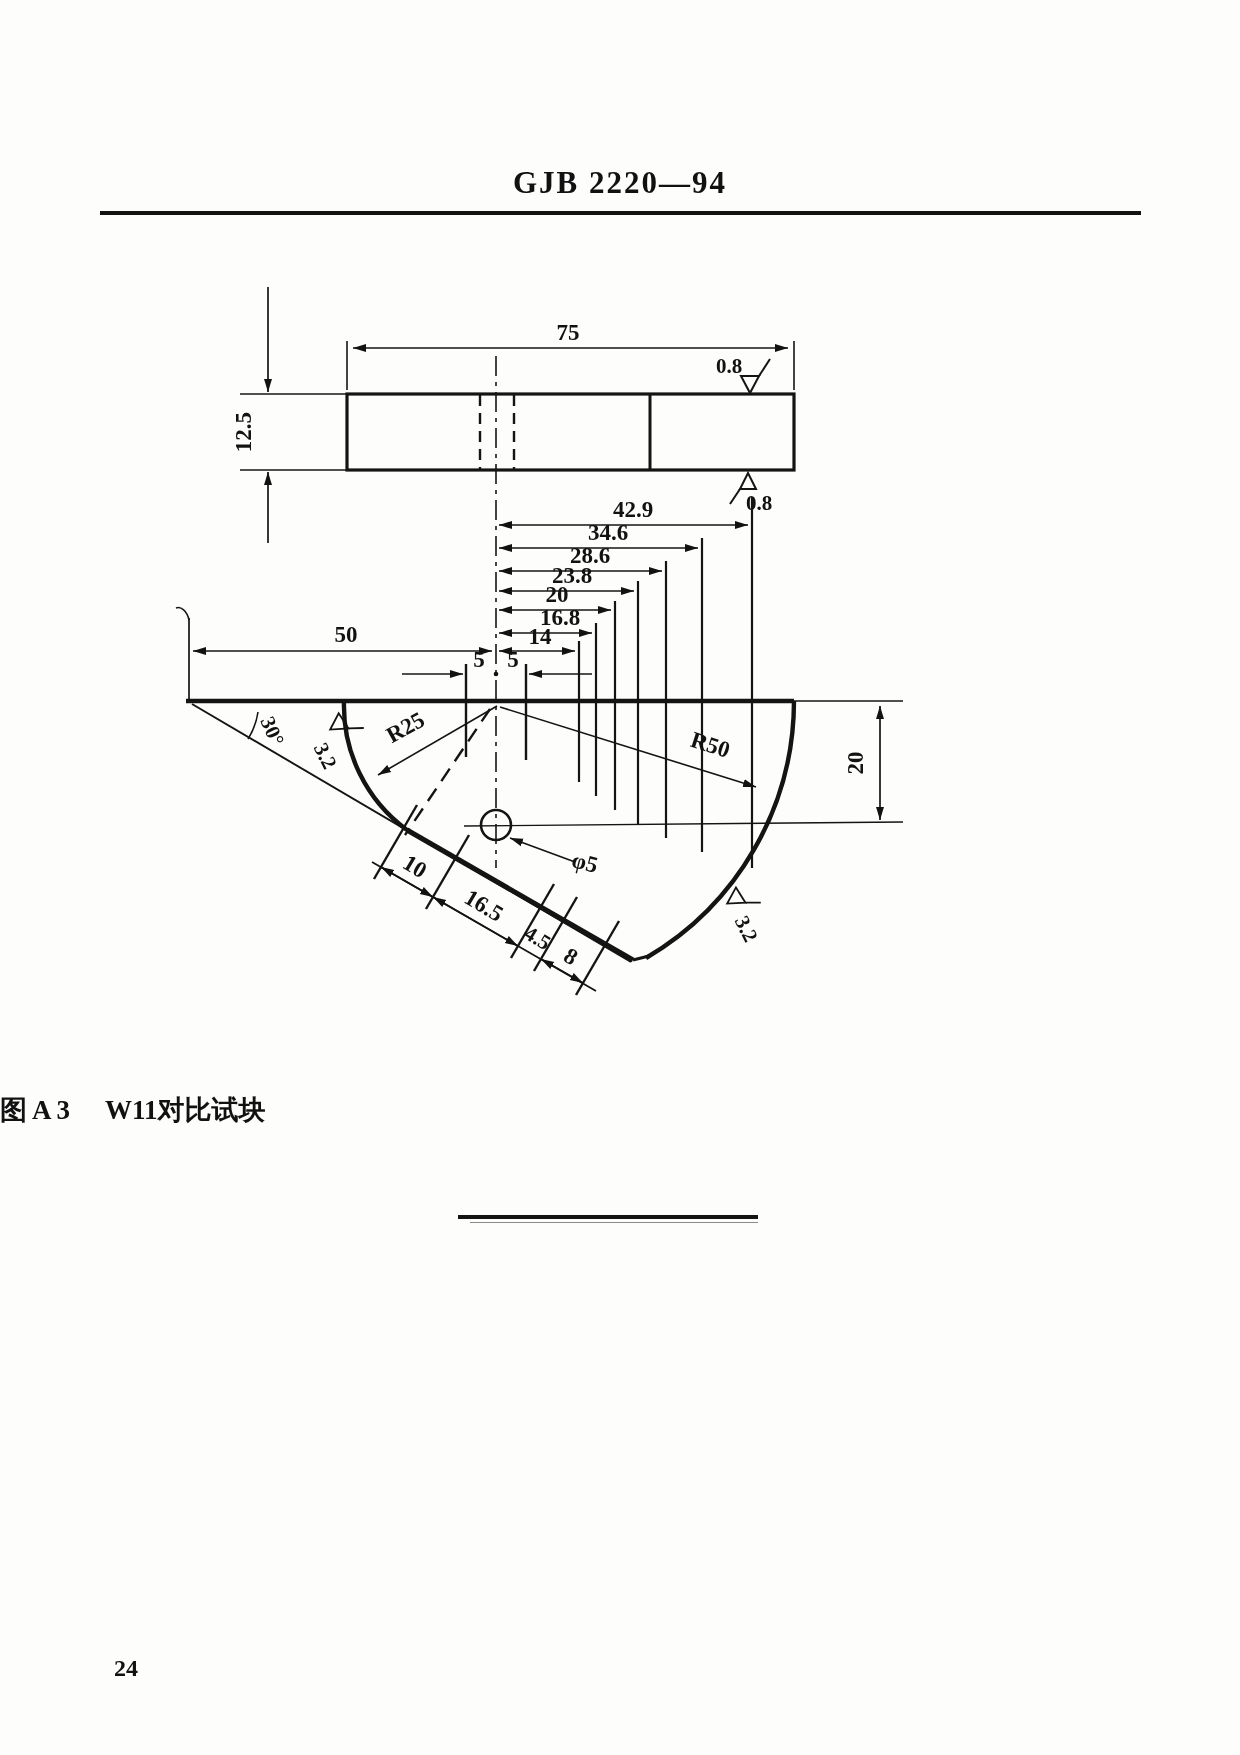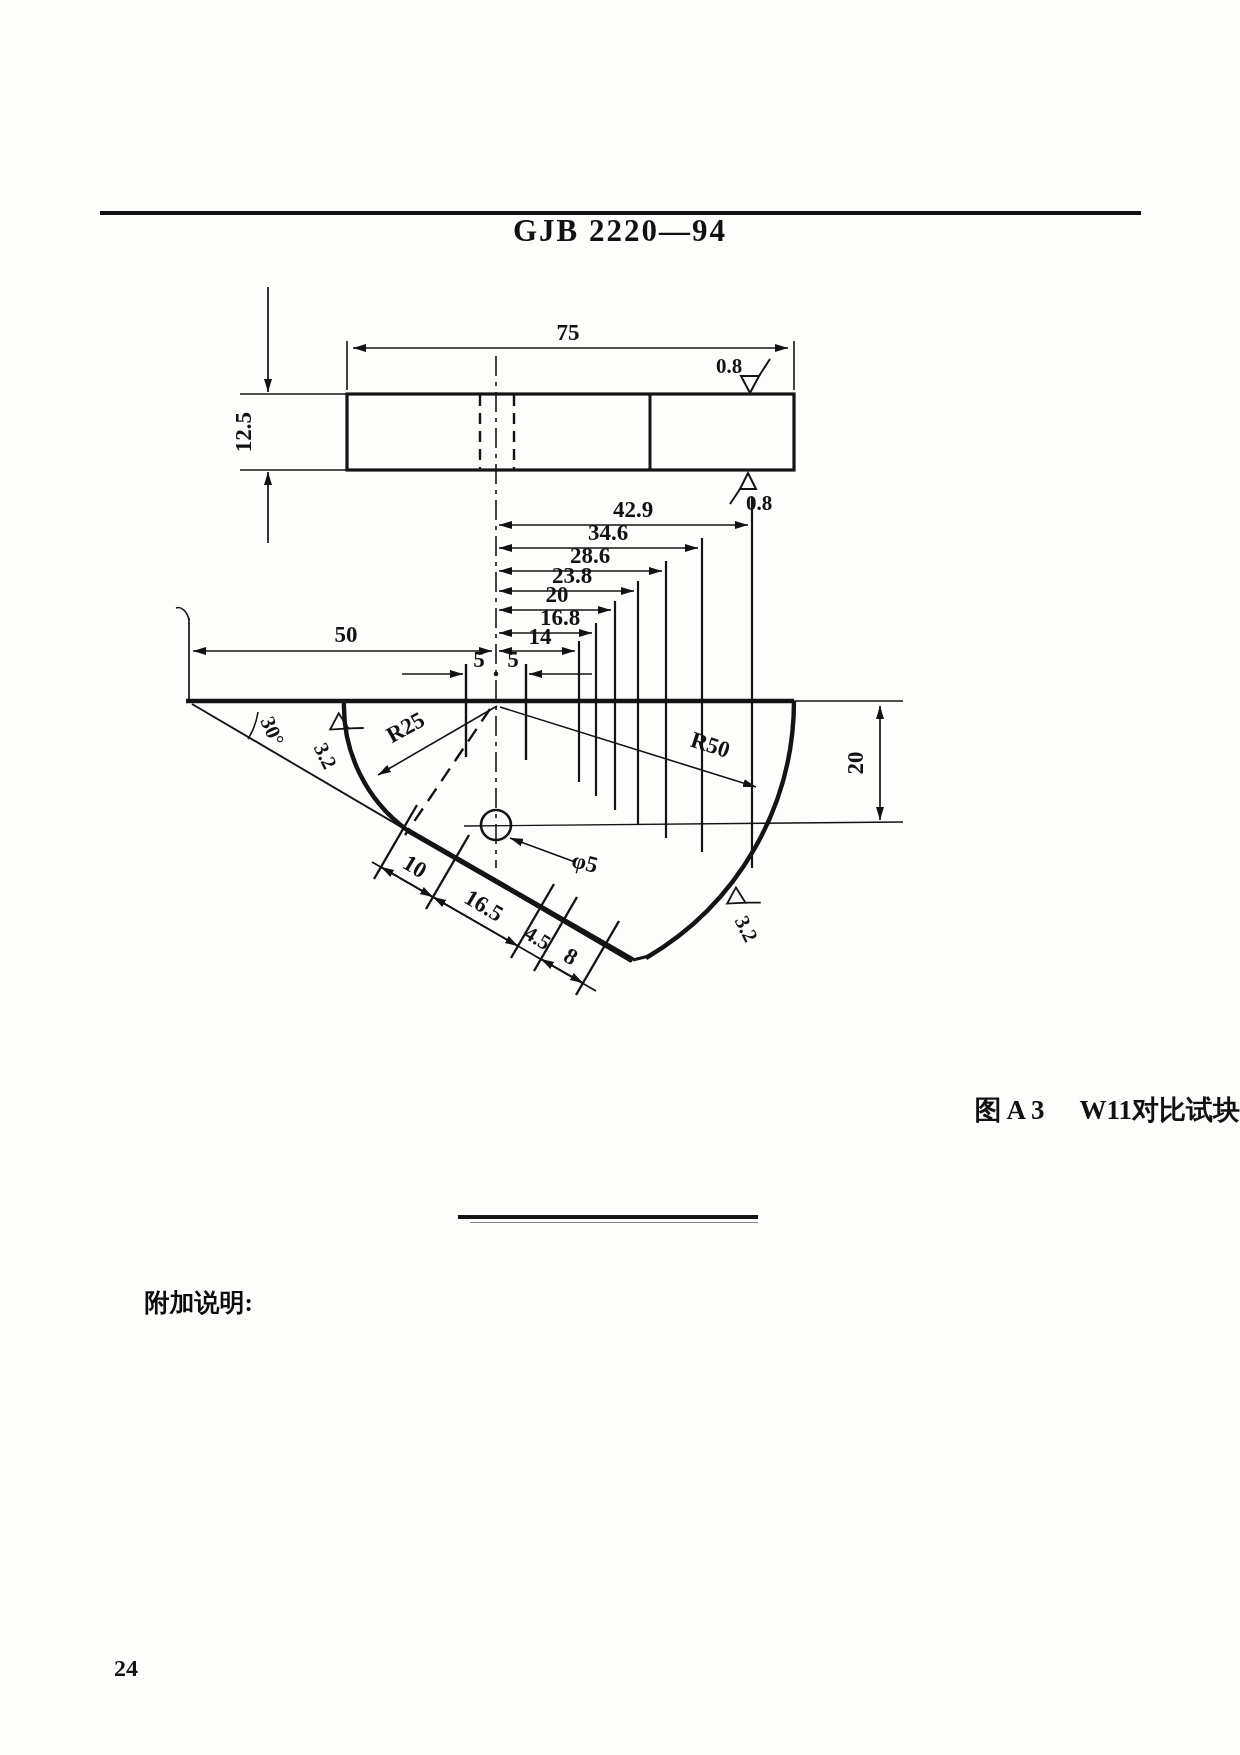--- a/index.html
+++ b/index.html
@@ -1,21 +1,21 @@
 <!DOCTYPE html>
 <html><head>
 <meta charset="utf-8">
 <style>
   * { margin:0; padding:0; box-sizing:border-box; }
   html,body { width:1240px; height:1755px; }
   body { position:relative; background:#fdfdfb; font-family:"Liberation Serif", serif; color:#111; }
   .hdr { position:absolute; top:165px; left:0; right:0; text-align:center;
-         font-size:31px; font-weight:700; letter-spacing:2px;margin-top:48px; }
+         font-size:31px; font-weight:700; letter-spacing:2px; }
   .hdr-rule { position:absolute; top:211px; left:100px; width:1041px; height:4px; background:#121212; }
-  .caption { position:absolute; top:1092px; left:0; right:0; text-align:right;
+  .caption { position:absolute; top:1092px; left:0; right:0; text-align:left;
              font-size:27px; font-weight:700; }
   .caption .lab { letter-spacing:5px; margin-right:30px; }
   .divider { position:absolute; top:1215px; left:458px; width:300px; height:4px; background:#141414; }
   .divider-thin { position:absolute; top:1222px; left:470px; width:288px; height:1px; background:#8a8a8a; }
   .notes { position:absolute; top:1276px; left:112px; width:1016px;
            font-size:24px; line-height:53px; font-weight:600; color:#0c0c0c; }
   .notes h3 { font-size:25px; font-weight:700; text-indent:1.3em; }
   .notes p { text-indent:2em; text-align:justify; }
   .pagenum { position:absolute; top:1655px; left:114px; font-size:24px; font-weight:700; }
   svg { position:absolute; top:0; left:0; }
@@ -191,16 +191,15 @@
 </svg>
 
 <div class="caption">
   <span class="lab">图A3</span><span>W11对比试块</span>
 </div>
 
 <div class="divider"></div>
 <div class="divider-thin"></div>
 
 <div class="notes">
-  <h3>附加说明:</h3>
 </div>
 
 <div class="pagenum">24</div>
 
 </body></html>

